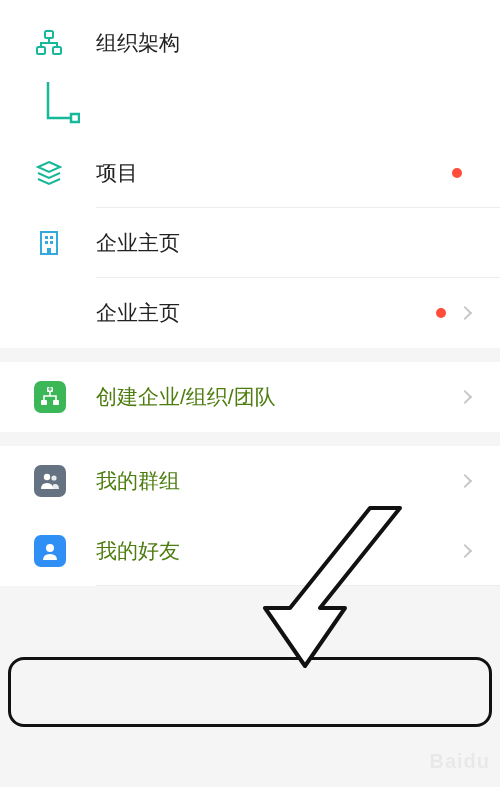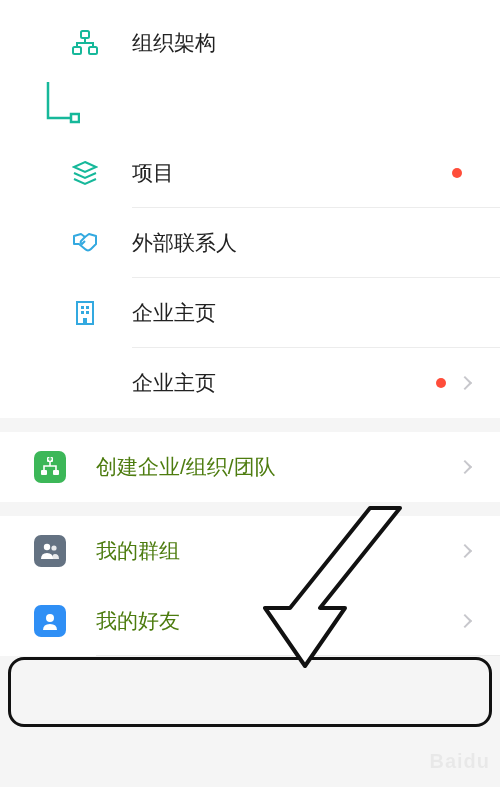--- a/index.html
+++ b/index.html
@@ -94,21 +94,21 @@
     font-size: 20px;
     color: rgba(0,0,0,0.05);
     font-weight: bold;
     letter-spacing: 1px;
     pointer-events: none;
   }
 </style>
 </head>
 <body>
 
-<div class="section" style="position:relative; padding-bottom:0;padding-left:36px;">
+<div class="section" style="position:relative; padding-bottom:0;">
 
   <div class="row first">
     <div class="icon-slot">
       <div class="icon-box">
         <svg width="28" height="28" viewBox="0 0 28 28">
           <rect x="10" y="2" width="8" height="7" rx="1.5" fill="none" stroke="#16b89a" stroke-width="2"></rect>
           <rect x="2" y="18" width="8" height="7" rx="1.5" fill="none" stroke="#16b89a" stroke-width="2"></rect>
           <rect x="18" y="18" width="8" height="7" rx="1.5" fill="none" stroke="#16b89a" stroke-width="2"></rect>
           <path d="M14 9 V14 M6 18 V14 H22 V18" fill="none" stroke="#16b89a" stroke-width="2"></path>
         </svg>
@@ -131,32 +131,20 @@
           <path d="M2 13 L13 18 L24 13" fill="none" stroke="#16b89a" stroke-width="2"></path>
           <path d="M2 19 L13 24 L24 19" fill="none" stroke="#16b89a" stroke-width="2"></path>
         </svg>
       </div>
     </div>
     <div class="label">项目</div>
     <div class="dot"></div>
     <div class="sep"></div>
   </div>
 
-  <div class="row">
-    <div class="icon-slot">
-      <div class="icon-box">
-        <svg width="28" height="24" viewBox="0 0 28 24">
-          <path d="M3 5 L10 3 L14 6 L18 3 L25 5 L25 13 L20 18 Q17 21 14 18 L8 13 L3 13 Z" fill="none" stroke="#33a9e0" stroke-width="2" stroke-linejoin="round"></path>
-          <path d="M14 6 L10 10 Q9 12 11 13 L14 10" fill="none" stroke="#33a9e0" stroke-width="2"></path>
-        </svg>
-      </div>
-    </div>
-    <div class="label">外部联系人</div>
-    <div class="sep"></div>
-  </div>
 
   <div class="row">
     <div class="icon-slot">
       <div class="icon-box">
         <svg width="22" height="26" viewBox="0 0 22 26">
           <rect x="3" y="2" width="16" height="22" fill="none" stroke="#33a9e0" stroke-width="2"></rect>
           <rect x="7" y="6" width="3" height="3" fill="#33a9e0"></rect>
           <rect x="12" y="6" width="3" height="3" fill="#33a9e0"></rect>
           <rect x="7" y="11" width="3" height="3" fill="#33a9e0"></rect>
           <rect x="12" y="11" width="3" height="3" fill="#33a9e0"></rect>

